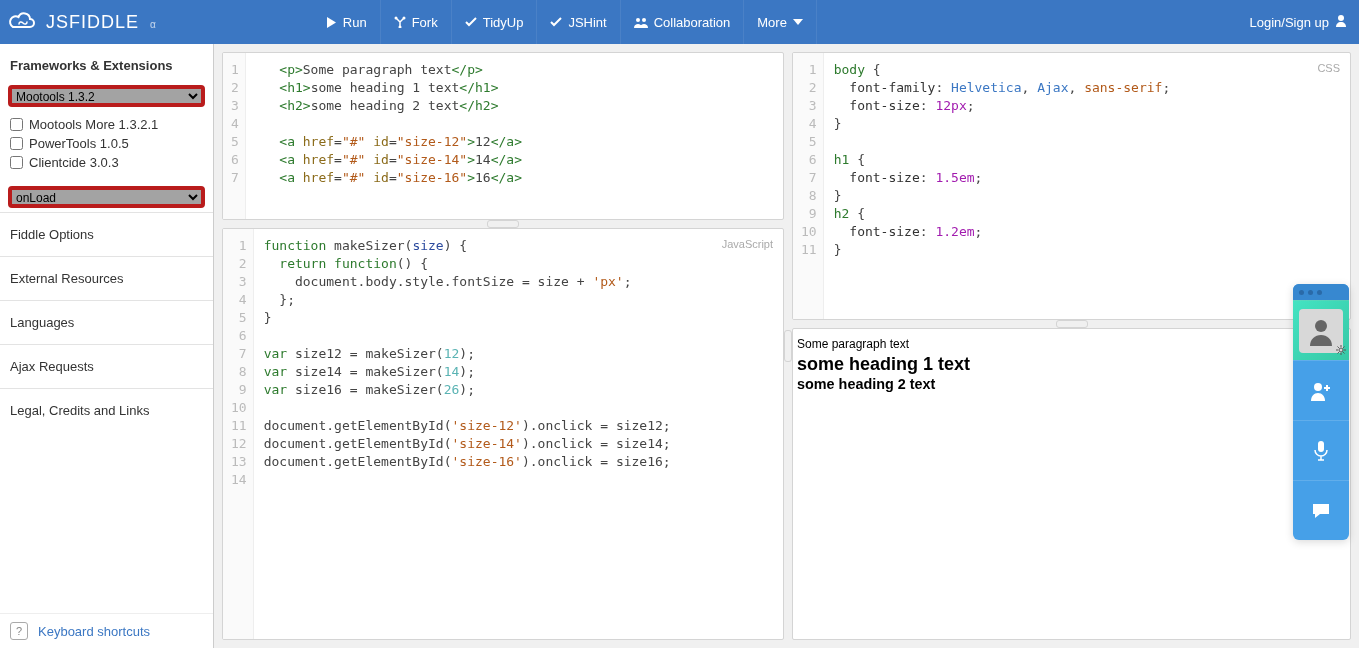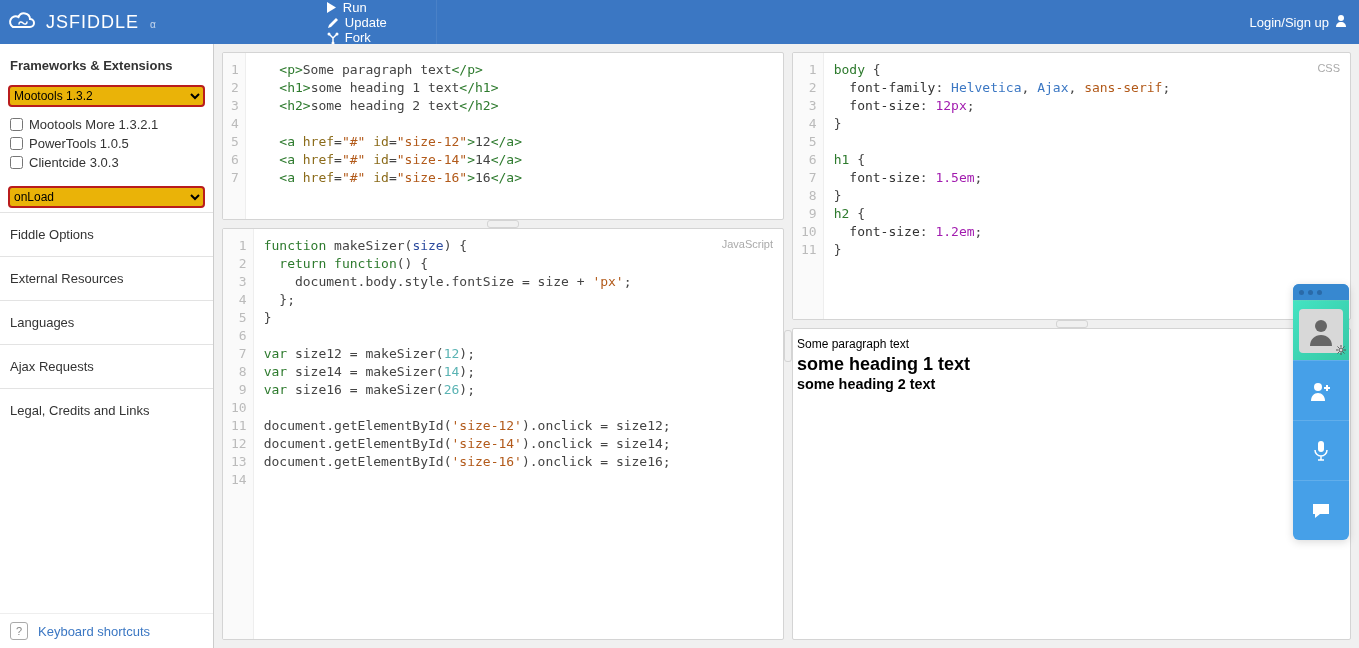--- a/index.html
+++ b/index.html
@@ -4,33 +4,33 @@
 <style>
 * { margin: 0; padding: 0; box-sizing: border-box; }
 body { font-family: Arial, Helvetica, sans-serif; font-size: 13px; color: #333; background: #fff; overflow: hidden; }
 
 
 .topbar { height: 44px; background: #3b77c3; color: #fff; display: flex; align-items: center; padding: 0 12px 0 8px; }
 .logo-box { display: flex; align-items: center; gap: 8px; margin-right: 10px; }
 .logo-icon svg { display: block; }
 .logo-text { font-size: 18px; letter-spacing: 1px; font-weight: 400; }
 .logo-alpha { font-size: 10px; opacity: .7; margin-left: 3px; position: relative; top: 2px;}
-.topbar-buttons { display: flex; align-items: stretch; height: 100%; margin-left: 148px; flex-direction: column;}
+.topbar-buttons { display: flex; align-items: stretch; height: 100%; margin-left: 148px;}
 .top-btn { display: flex; align-items: center; gap: 6px; padding: 0 13px; height: 100%; font-size: 13px; cursor: pointer; border-right: 1px solid rgba(255,255,255,.08); }
 .top-btn svg { display: block; }
 .top-right { margin-left: auto; display:flex; align-items:center; gap:6px; font-size:13px; cursor:pointer;}
 
 
 .main { position: absolute; top: 44px; bottom: 0; left: 0; right: 0; display: flex; }
 
 
 .sidebar { width: 214px; border-right: 1px solid #ccc; background: #fff; display:flex; flex-direction:column;}
 .side-section-title { font-weight: bold; font-size: 13px; padding: 14px 10px 8px 10px; }
 .side-select { margin: 4px 8px; }
-.side-select select { width: 100%; font-size: 12px; height: 22px; background:#eab308; border:2px solid #b91c1c; border-radius:4px;}
+.side-select select { width: 100%; font-size: 12px; height: 22px; background:#a3a3a3; border:4px solid #b91c1c; border-radius:4px;}
 .side-checks { padding: 4px 10px 10px 10px; }
 .side-check { display: flex; align-items: center; gap: 6px; font-size: 13px; padding: 2px 0; }
 .side-link { padding: 14px 10px; border-top: 1px solid #e3e3e3; font-size: 13px; cursor: pointer; }
 .sidebar-spacer{flex:1;}
 .sidebar-footer{ padding:8px 10px; display:flex; align-items:center; gap:10px; border-top:1px solid #eee;}
 .kbd-help{ width:18px; height:18px; border:1px solid #aaa; border-radius:3px; display:flex;align-items:center;justify-content:center; font-size:11px; color:#888;}
 .kbd-link{ color:#3b77c3; font-size:13px; cursor:pointer;}
 
 
 .panes { flex: 1; position: relative; background: #f0f0f0; }
@@ -95,28 +95,20 @@
       <span>
           <svg width="10" height="11">
             <path d="M0 0v11l9-5.5z" fill="#fff"></path>
           </svg>
         </span>
       <span>Run</span>
     </div>
     <div class="top-btn">
       <span>
           <svg width="12" height="12">
-            <path d="M1 11l1-3 7-7 2 2-7 7-3 1z" fill="#fff"></path>
-          </svg>
-        </span>
-      <span>Update</span>
-    </div>
-    <div class="top-btn">
-      <span>
-          <svg width="12" height="12">
             <path d="M6 12V6m0 0L2 2m4 4l4-4" stroke="#fff" stroke-width="1.5" fill="none"></path>
             <circle cx="2" cy="2" r="1.5" fill="#fff"></circle>
             <circle cx="10" cy="2" r="1.5" fill="#fff"></circle>
             <circle cx="6" cy="11" r="1.5" fill="#fff"></circle>
           </svg>
         </span>
       <span>Fork</span>
     </div>
     <div class="top-btn">
       <span>
@@ -138,21 +130,21 @@
       <span>
           <svg width="14" height="11">
             <circle cx="4" cy="3" r="2" fill="#fff"></circle>
             <circle cx="10" cy="3" r="2" fill="#fff"></circle>
             <path d="M0 11c0-3 2-4 4-4s4 1 4 4m-2 0c0-3 2-4 4-4s4 1 4 4" fill="#fff"></path>
           </svg>
         </span>
       <span>Collaboration</span>
     </div>
     <div class="top-btn">
-      <span>Some</span>
+      <span>More</span>
       <span>
           <svg width="10" height="6">
             <path d="M0 0h10L5 6z" fill="#fff"></path>
           </svg>
         </span>
     </div>
   </div>
 
   <div class="top-right">
     <span>Login/Sign up</span>

